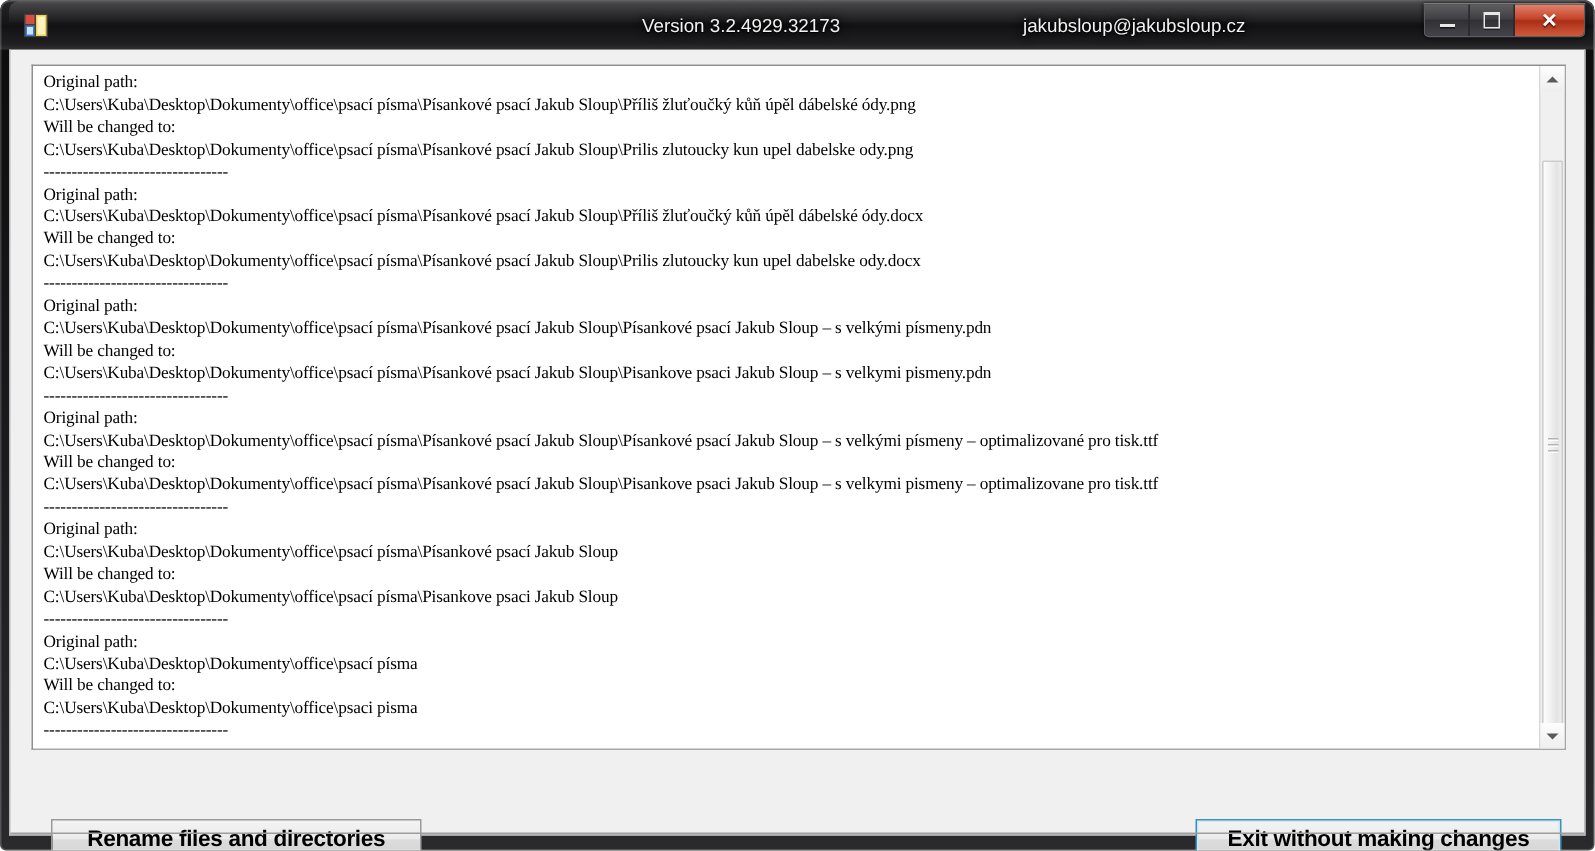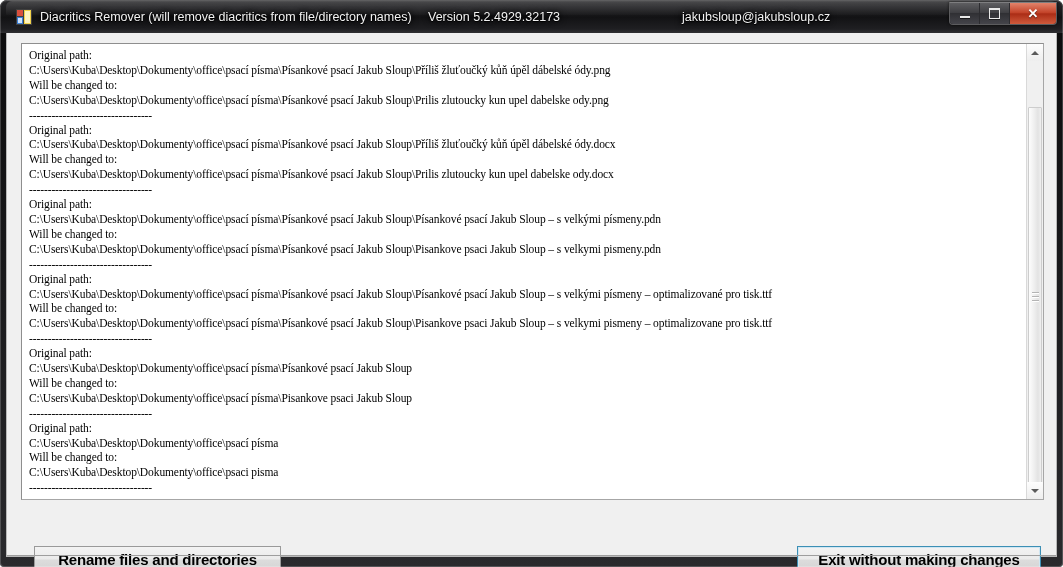--- a/index.html
+++ b/index.html
@@ -269,22 +269,21 @@
 
     <svg id="app-icon" viewBox="0 0 16 16">
       <rect x="0" y="0" width="16" height="16" fill="#3f3f3f"></rect>
       <rect x="1" y="1" width="6" height="6" fill="#d94f3d"></rect>
       <rect x="8" y="1" width="7" height="14" fill="#f2d24b"></rect>
       <rect x="1" y="8" width="6" height="7" fill="#3b7fd4"></rect>
       <rect x="9" y="2" width="5" height="12" fill="#fdf3c0"></rect>
       <rect x="2" y="9" width="4" height="5" fill="#cfe2fb"></rect>
     </svg>
 
-    <div class="title-text" id="title-main">Diacritics Remover (will remove diacritics from file/directory names)</div>
-    <div class="title-text" id="title-version">Version 5.2.4929.32173</div>
+    <div class="title-text" id="title-version">Version 3.2.4929.32173</div>
     <div class="title-text" id="title-author">by Ing. Jakub Sloup</div>
     <div class="title-text" id="title-email">jakubsloup@jakubsloup.cz</div>
 
     <div id="wincontrols">
       <div class="winbtn">
         <div class="glyph-min"></div>
       </div>
       <div class="winbtn">
         <div class="glyph-max"></div>
       </div>

